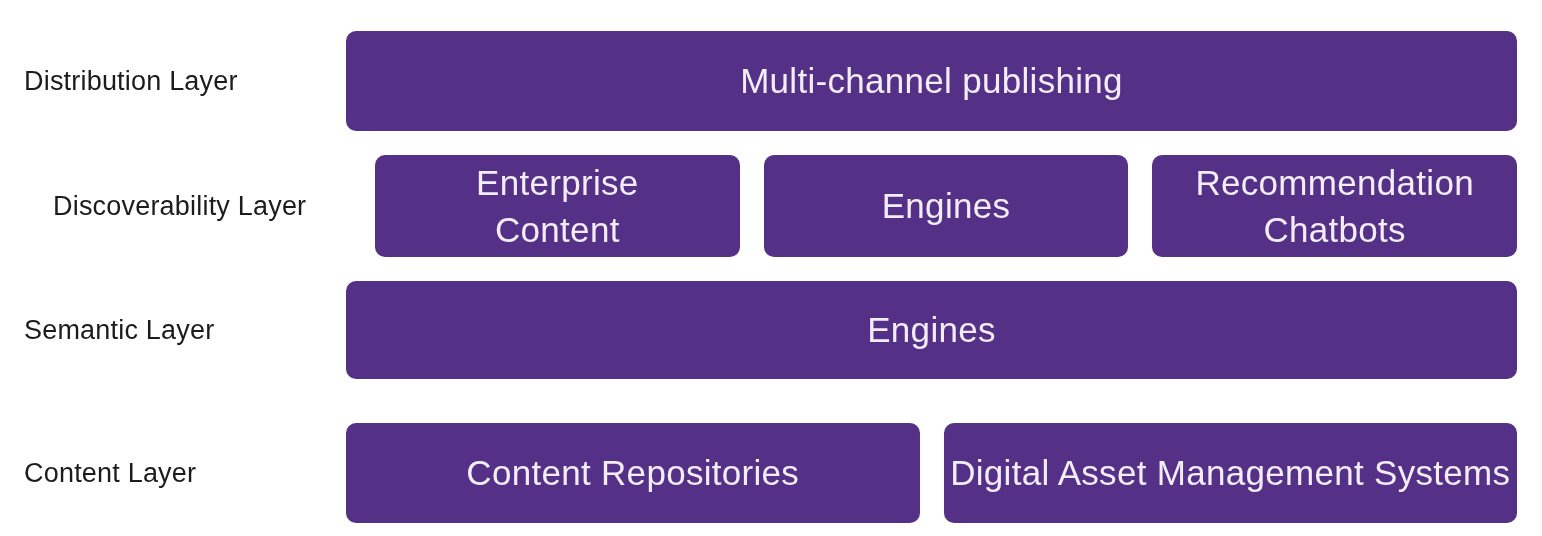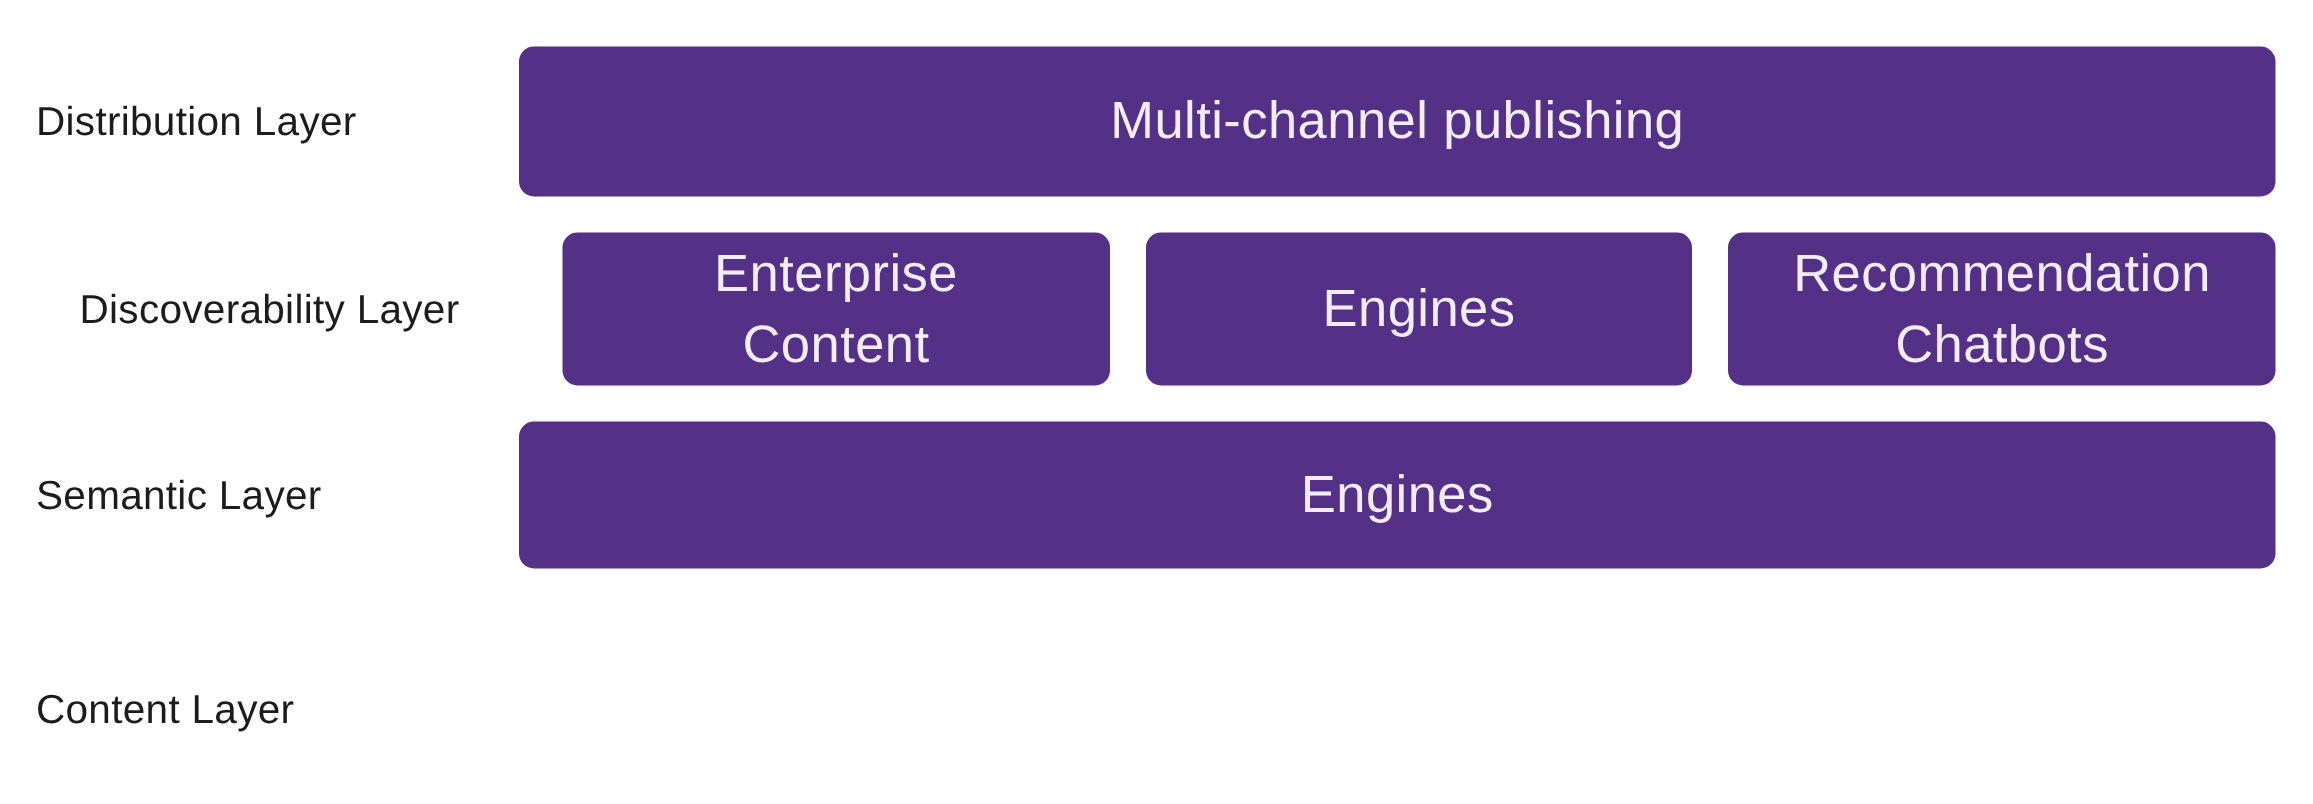--- a/index.html
+++ b/index.html
@@ -84,15 +84,19 @@
 
   <div class="row row-3">
     <div class="row-label">Semantic Layer</div>
     <div class="row-boxes">
       <div class="box">Engines</div>
     </div>
   </div>
 
   <div class="row row-4">
     <div class="row-label">Content Layer</div>
+    <div class="row-boxes">
+      <div class="box">Content Repositories</div>
+      <div class="box">Digital Asset Management Systems</div>
+    </div>
   </div>
 
 </div>
 
 </body></html>

